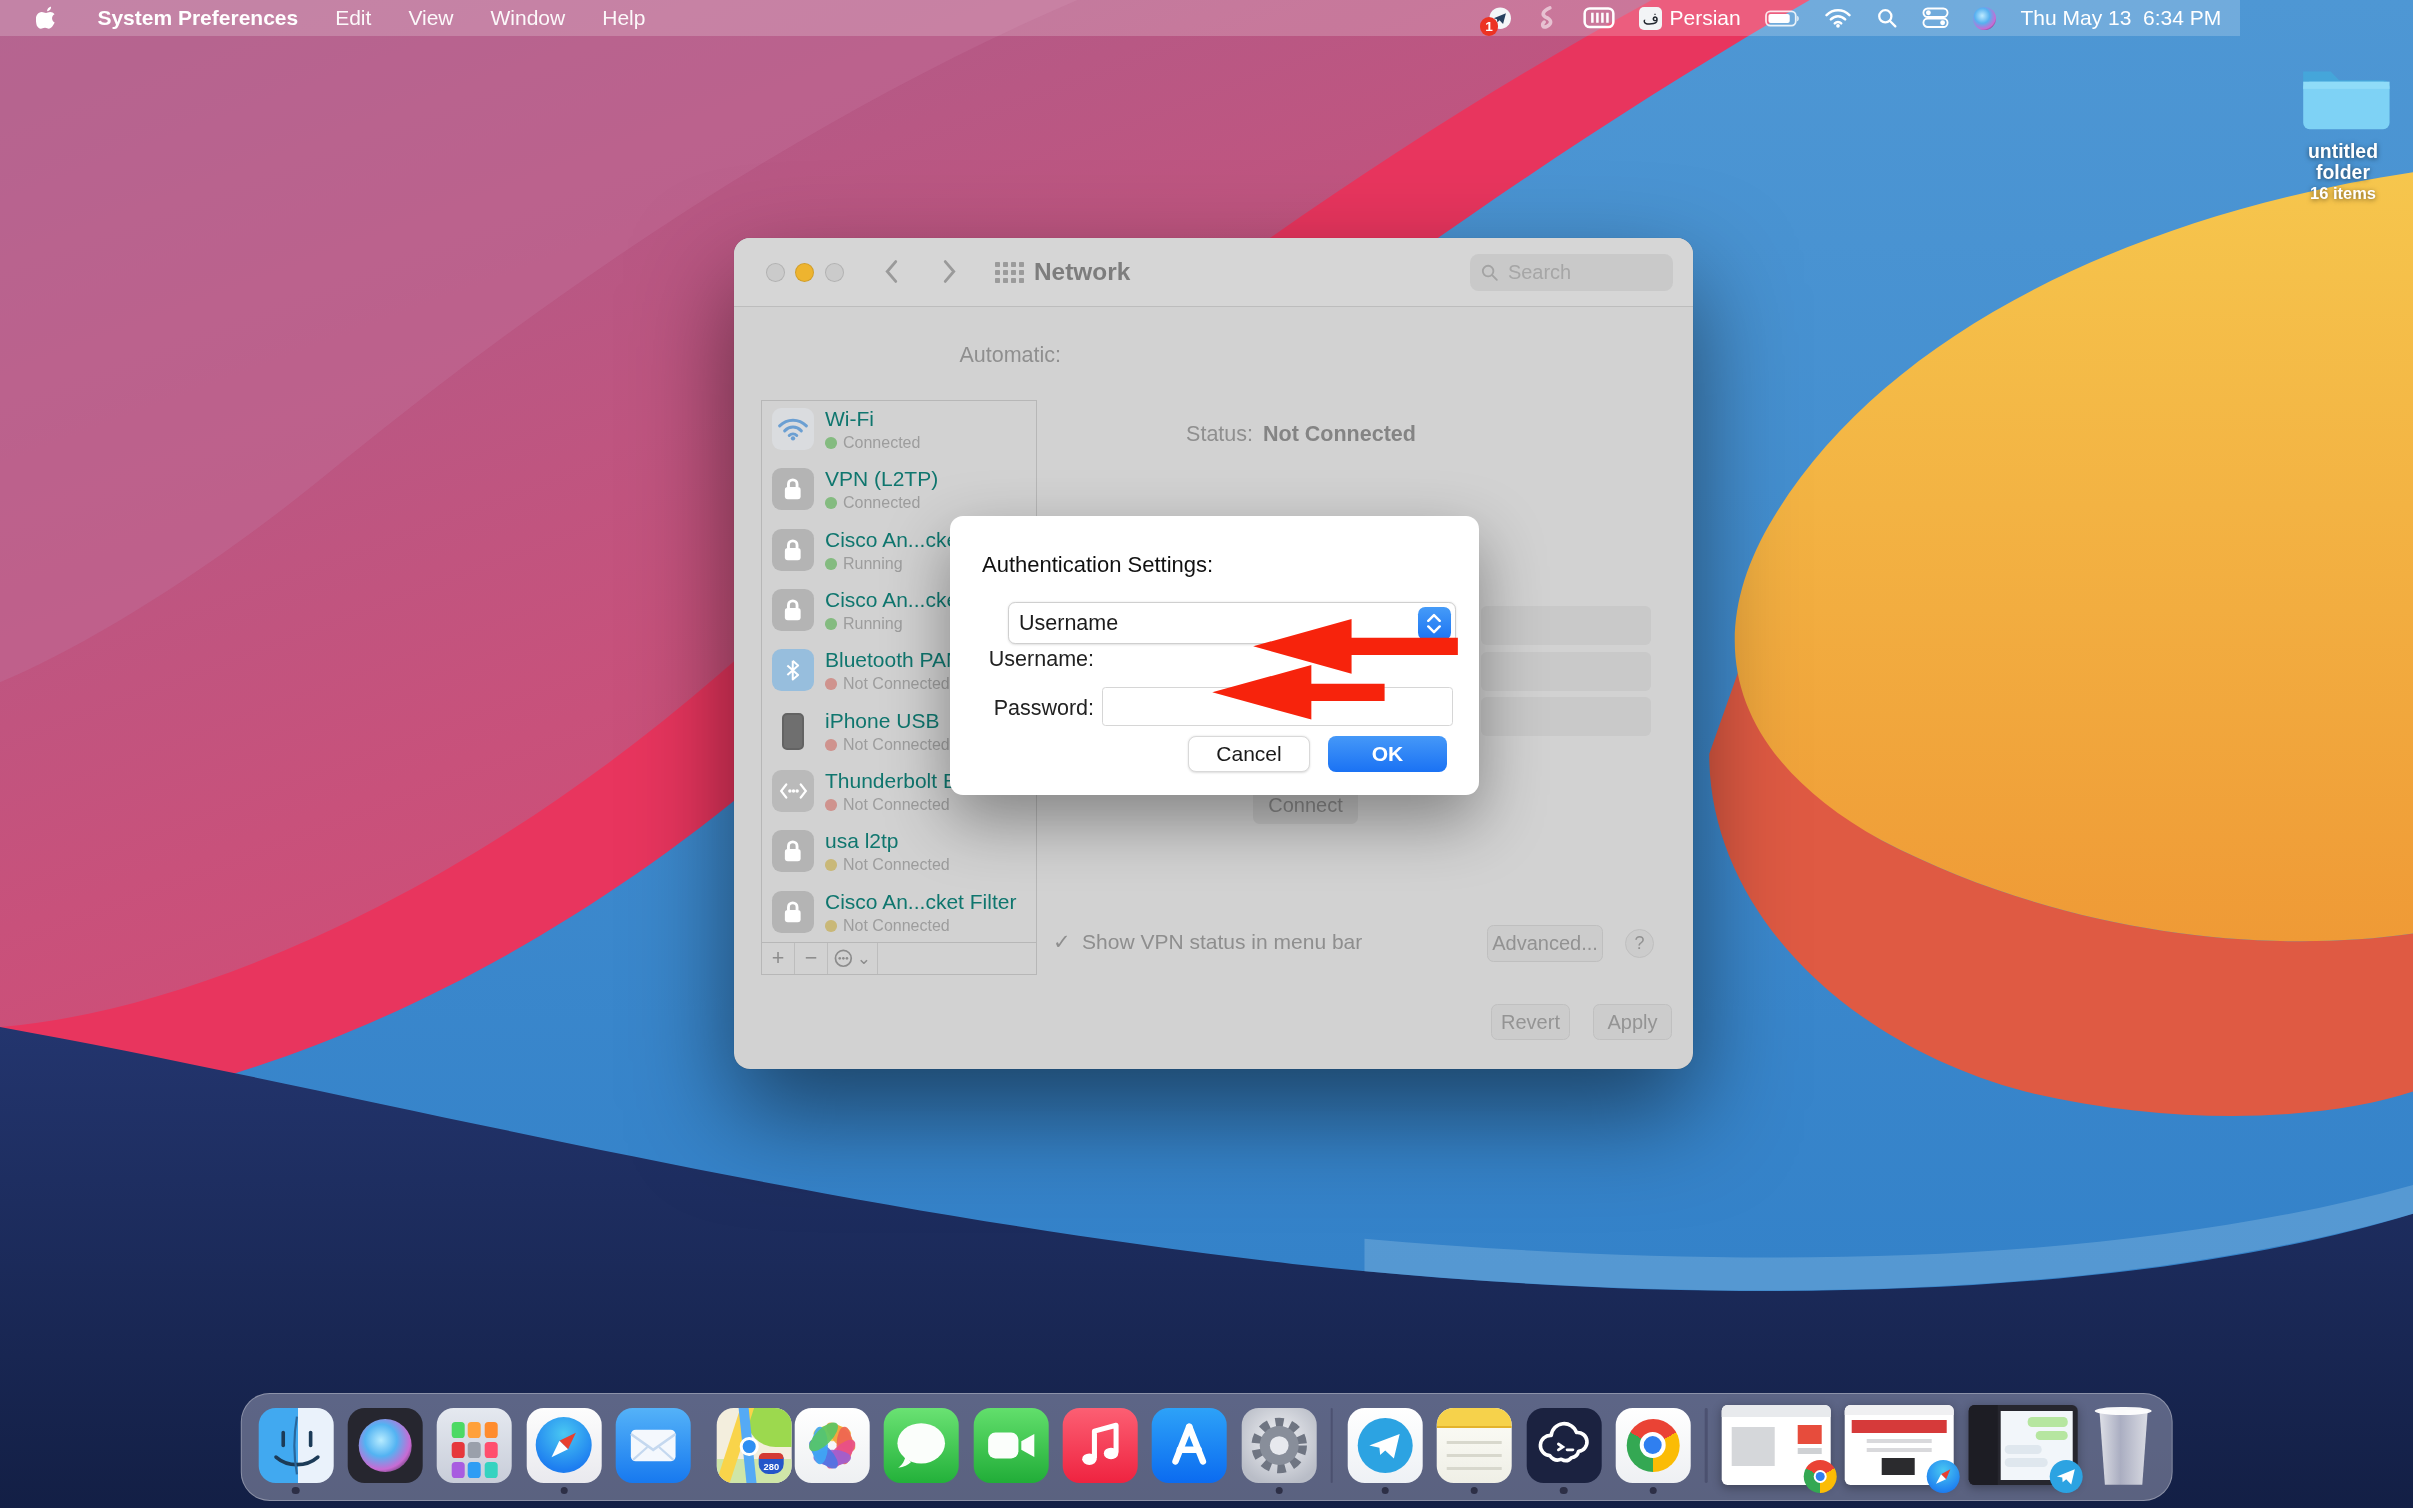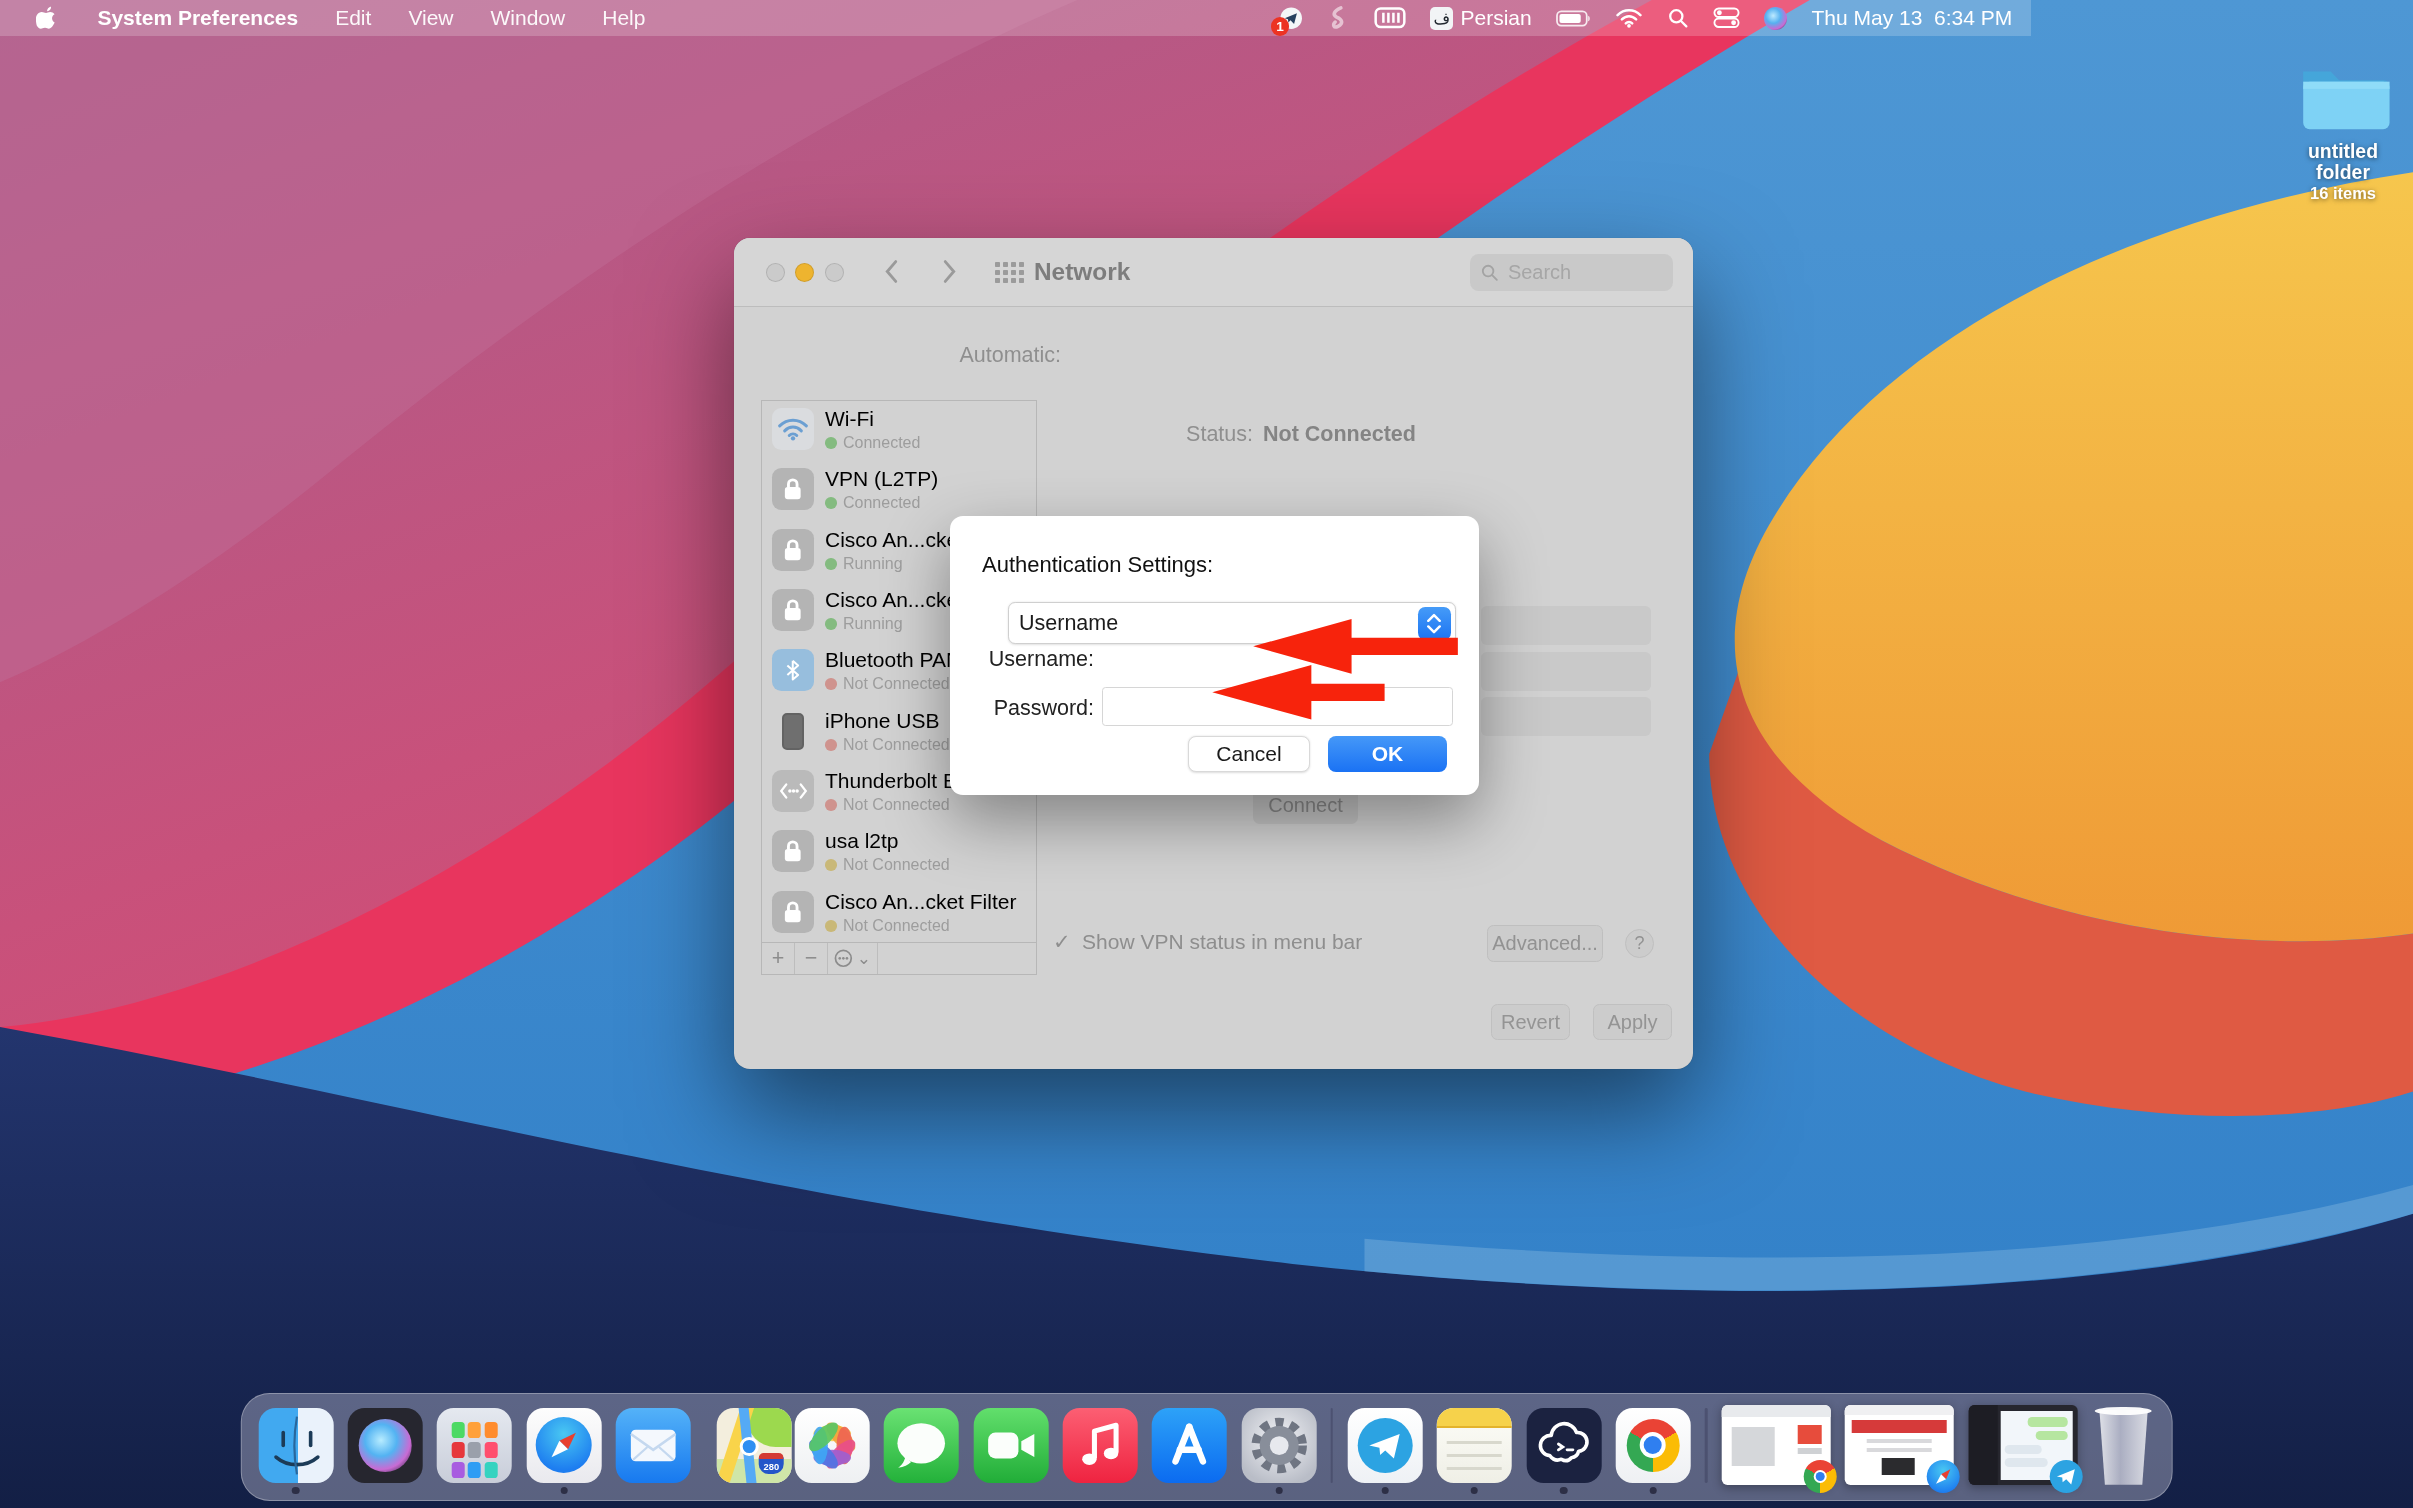--- a/index.html
+++ b/index.html
@@ -5,21 +5,21 @@
   html,body{margin:0;padding:0;background:#000;}
   .stage{position:relative;width:2413px;height:1508px;overflow:hidden;
          font-family:"Liberation Sans",sans-serif;-webkit-font-smoothing:antialiased;}
   .stage *{box-sizing:border-box;}
   svg{display:block;}
 
   
   .wallpaper{position:absolute;inset:0;z-index:0;}
 
   
-  .menubar{position:absolute;left:0;top:0;width:2031px;height:36px;z-index:50;
+  .menubar{position:absolute;left:0;top:0;width:2240px;height:36px;z-index:50;
            background:rgba(255,255,255,.20);display:flex;align-items:center;
            color:#fff;font-size:21px;}
   .mb-left{display:flex;align-items:center;gap:37px;padding-left:36px;}
   .mb-apple{width:24.4px;height:29px;display:flex;align-items:center;}
   .mb-app{font-weight:bold;}
   .mb-item{opacity:.95;}
   .mb-right{margin-left:auto;display:flex;align-items:center;gap:24.4px;padding-right:18.7px;}
   .mb-ico{position:relative;display:flex;align-items:center;justify-content:center;}
   .badge{position:absolute;left:-8.6px;bottom:-5.7px;min-width:18.7px;height:18.7px;border-radius:9.3px;
          background:#ec3323;color:#fff;font-size:13.6px;font-weight:bold;
@@ -64,21 +64,21 @@
   
   .sbbox{position:absolute;left:27px;top:162px;width:276px;height:575px;
          border:0.7px solid #b7b7b7;background:#d2d2d2;}
   .sb-item{position:absolute;left:10px;width:263px;height:60px;}
   .sb-ico{position:absolute;left:0;top:7.2px;width:42px;height:42px;border-radius:9.3px;
           display:flex;align-items:center;justify-content:center;}
   .sb-ico.tile-light{background:#dadcdf;}
   .sb-ico.tile-lock{background:#b4b4b4;}
   .sb-ico.tile-bt{background:#97bedd;}
   .sb-ico.tile-tb{background:#bababa;}
-  .sb-name{position:absolute;left:53px;top:5.7px;font-size:21px;color:#000000;white-space:nowrap;}
+  .sb-name{position:absolute;left:53px;top:5.7px;font-size:21px;color:#0f766e;white-space:nowrap;}
   .sb-status{position:absolute;left:53px;top:33px;font-size:16px;color:#9d9d9d;display:flex;
              align-items:center;gap:6.5px;white-space:nowrap;}
   .dot{width:11.5px;height:11.5px;border-radius:50%;}
   .dot.green{background:#84bb80;}
   .dot.red{background:#cf938e;}
   .dot.yellow{background:#c9b878;}
   .phone-ico{width:21.5px;height:37px;background:#6f6f6f;border-radius:5px;border:2.2px solid #636363;}
 
   .sb-toolbar{position:absolute;left:0;bottom:0;width:100%;height:32px;border-top:0.7px solid #b7b7b7;
               display:flex;align-items:center;color:#8c8c8c;}

